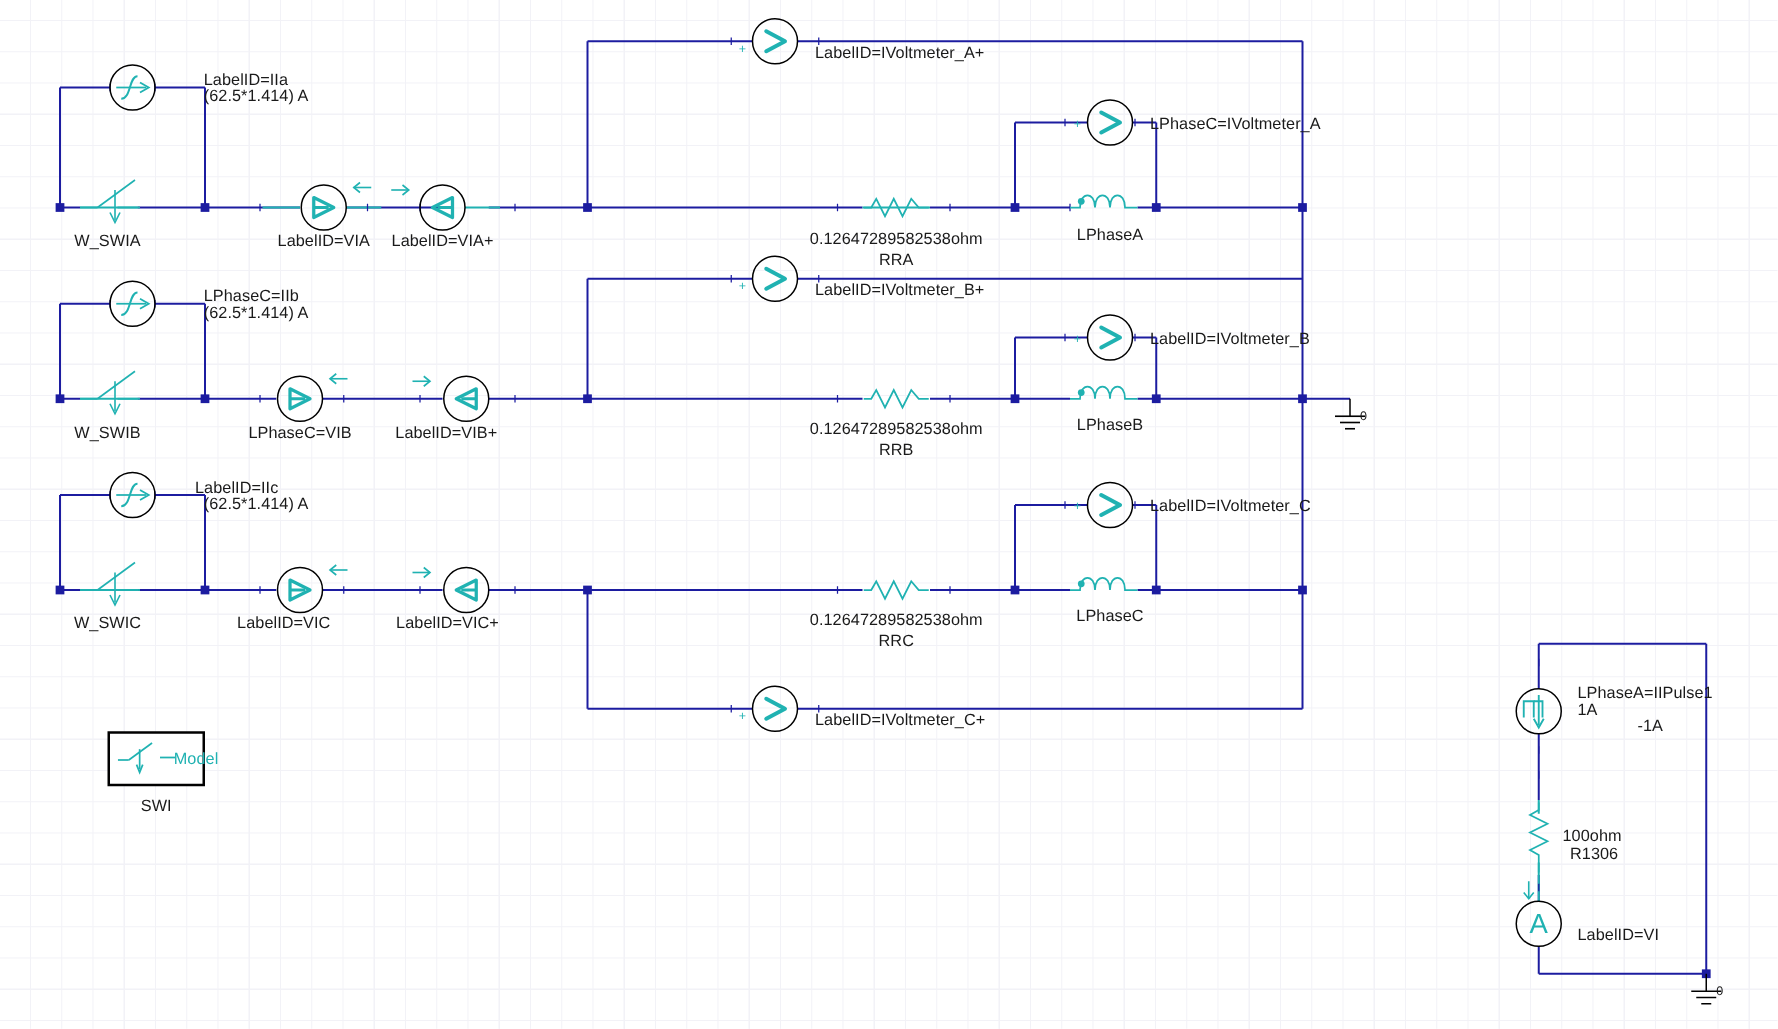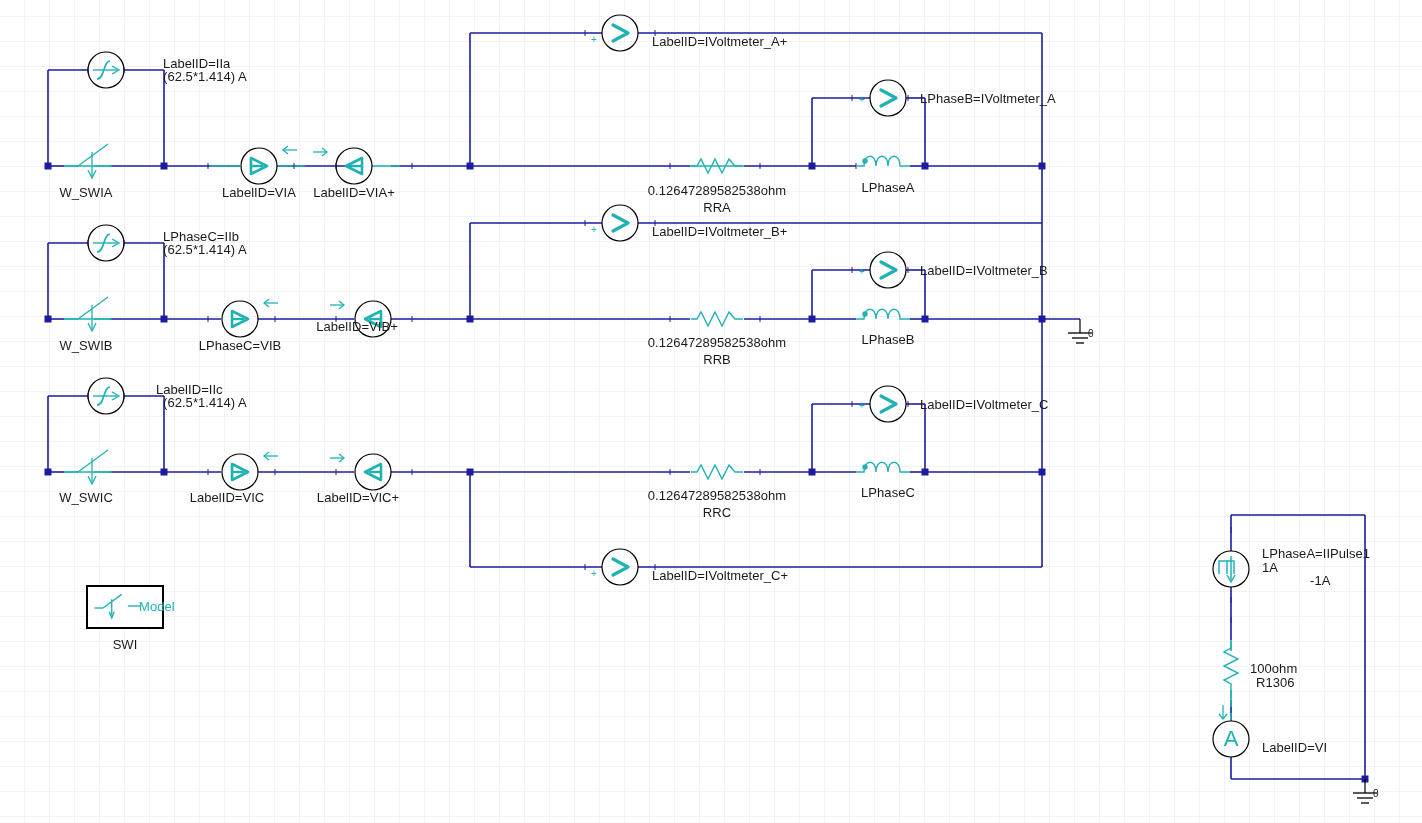--- a/index.html
+++ b/index.html
@@ -337,32 +337,32 @@
     <line x1="128" y1="606" x2="140" y2="606" stroke="#20b2b2" stroke-width="1.4"></line>
   </g>
 </svg>
 
 <div class="lbl" style="left:163px;top:57px">LabelID=IIa</div>
 <div class="lbl" style="left:163px;top:70px">(62.5*1.414) A</div>
 <div class="lbl ctr" style="left:86px;top:186px">W_SWIA</div>
 <div class="lbl ctr" style="left:259px;top:186px">LabelID=VIA</div>
 <div class="lbl ctr" style="left:354px;top:186px">LabelID=VIA+</div>
 <div class="lbl" style="left:652px;top:35px">LabelID=IVoltmeter_A+</div>
-<div class="lbl" style="left:920px;top:92px">LPhaseB=IVoltmeter_A</div>
+<div class="lbl" style="left:920px;top:92px">LPhaseC=IVoltmeter_A</div>
 <div class="lbl ctr" style="left:717px;top:184px">0.12647289582538ohm</div>
 <div class="lbl ctr" style="left:717px;top:201px">RRA</div>
 <div class="lbl ctr" style="left:888px;top:181px">LPhaseA</div>
 <div class="lbl tiny" style="left:591px;top:33px;color:#20b2b2">+</div>
 <div class="lbl tiny" style="left:859px;top:93px;color:#20b2b2">+</div>
 
 <div class="lbl" style="left:163px;top:230px">LPhaseC=IIb</div>
 <div class="lbl" style="left:163px;top:243px">(62.5*1.414) A</div>
 <div class="lbl ctr" style="left:86px;top:339px">W_SWIB</div>
 <div class="lbl ctr" style="left:240px;top:339px">LPhaseC=VIB</div>
-<div class="lbl ctr" style="left:357px;top:320px">LabelID=VIB+</div>
+<div class="lbl ctr" style="left:357px;top:339px">LabelID=VIB+</div>
 <div class="lbl" style="left:652px;top:225px">LabelID=IVoltmeter_B+</div>
 <div class="lbl" style="left:920px;top:264px">LabelID=IVoltmeter_B</div>
 <div class="lbl ctr" style="left:717px;top:336px">0.12647289582538ohm</div>
 <div class="lbl ctr" style="left:717px;top:353px">RRB</div>
 <div class="lbl ctr" style="left:888px;top:333px">LPhaseB</div>
 <div class="lbl tiny" style="left:591px;top:223px;color:#20b2b2">+</div>
 <div class="lbl tiny" style="left:859px;top:265px;color:#20b2b2">+</div>
 
 <div class="lbl" style="left:156px;top:383px">LabelID=IIc</div>
 <div class="lbl" style="left:163px;top:396px">(62.5*1.414) A</div>

